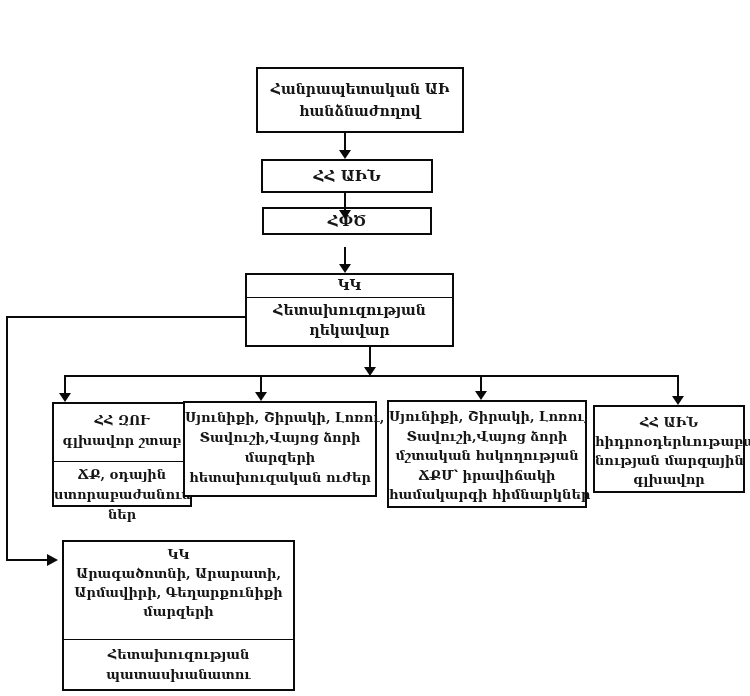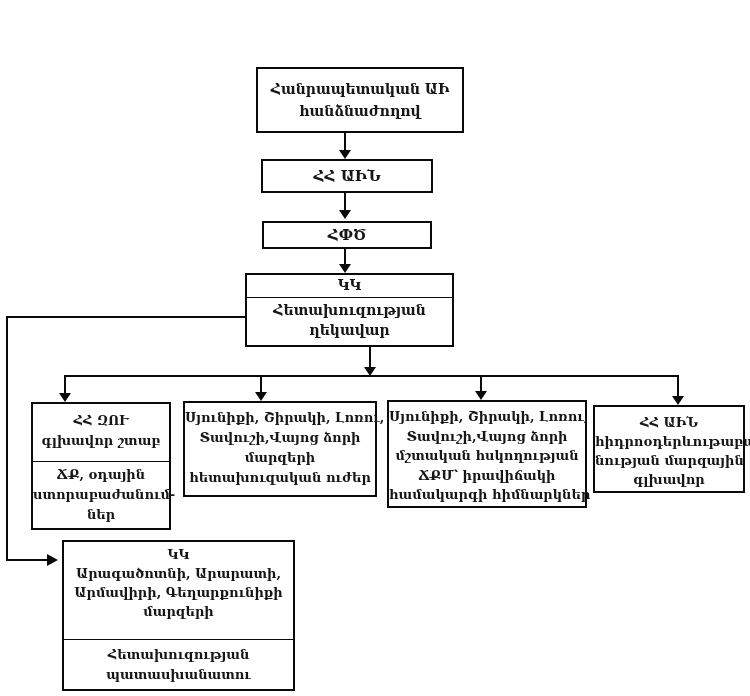--- a/index.html
+++ b/index.html
@@ -10,27 +10,27 @@
   }
   .box{
     position:absolute;box-sizing:border-box;border:2px solid #0a0a0a;background:#ffffff;
     text-align:center;font-weight:bold;
   }
   .bl{white-space:nowrap;}
   
   .b-commission{left:256px;top:67px;width:208px;height:66px;font-size:14px;padding-top:9px;}
   .b-commission .bl{line-height:22px;}
   .b-ain{left:261px;top:159px;width:172px;height:34px;font-size:15px;display:flex;align-items:center;justify-content:center;}
-  .b-rescue{left:262px;top:221px;width:170px;height:28px;font-size:15px;display:flex;align-items:center;justify-content:center;}
+  .b-rescue{left:262px;top:207px;width:170px;height:28px;font-size:15px;display:flex;align-items:center;justify-content:center;}
   .b-kkhq{left:245px;top:273px;width:209px;height:74px;font-size:14px;}
   .b-kkhq .sect-top{height:22px;line-height:21px;border-bottom:1px solid #0a0a0a;}
   .b-kkhq .sect-bot{padding-top:2px;}
   .b-kkhq .sect-bot .bl{line-height:20px;}
   
-  .b-staff{left:31px;top:402px;width:140px;height:128px;font-size:13px;}
+  .b-staff{left:52px;top:402px;width:140px;height:105px;font-size:13px;}
   .b-staff .sect-top{height:58px;box-sizing:border-box;padding-top:7px;border-bottom:1px solid #0a0a0a;}
   .b-staff .sect-bot{padding-top:3px;}
   .b-staff .bl{line-height:20px;}
   .b-recon{left:183px;top:401px;width:194px;height:96px;font-size:13px;padding-top:5px;}
   .b-recon .bl{line-height:20px;}
   .b-monitor{left:387px;top:400px;width:200px;height:108px;font-size:13px;padding-top:5px;}
   .b-monitor .bl{line-height:19.5px;}
   .b-hydro{left:593px;top:405px;width:152px;height:88px;font-size:13px;padding-top:6px;}
   .b-hydro .bl{line-height:19px;}
   

